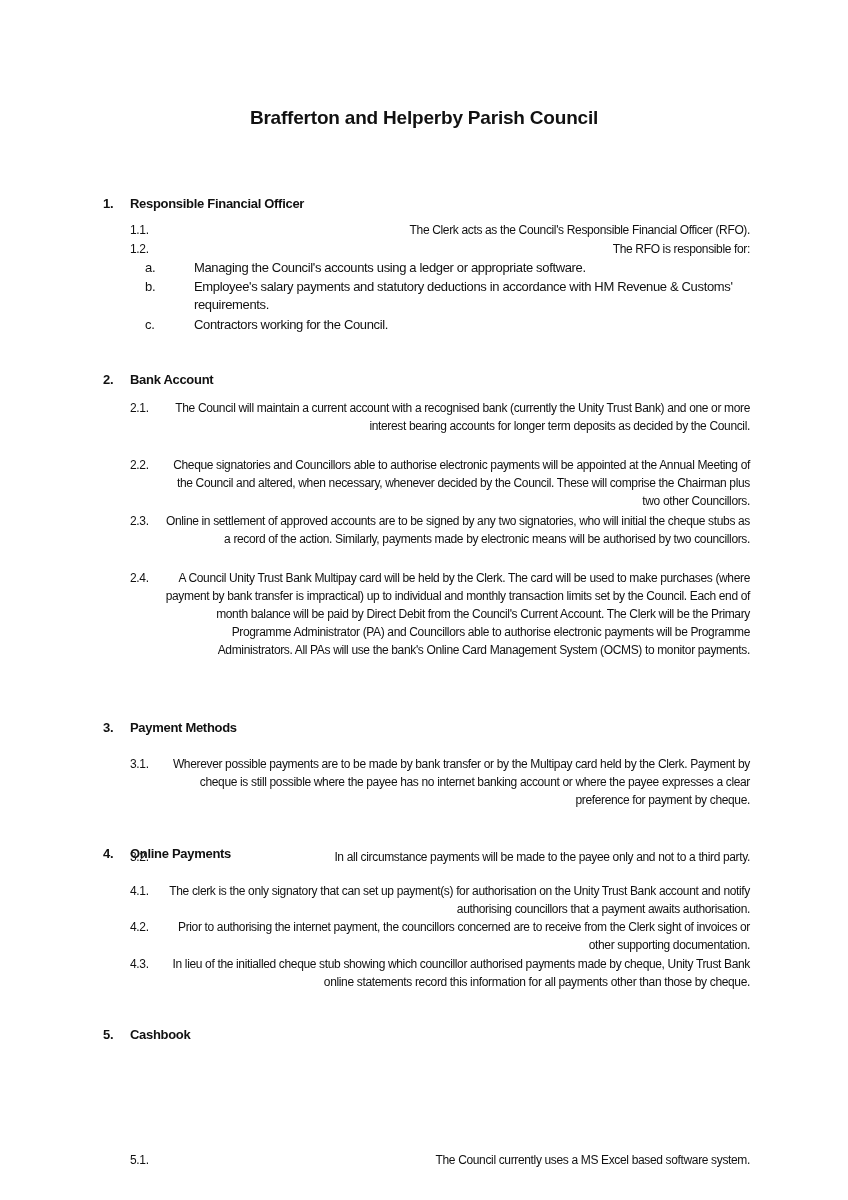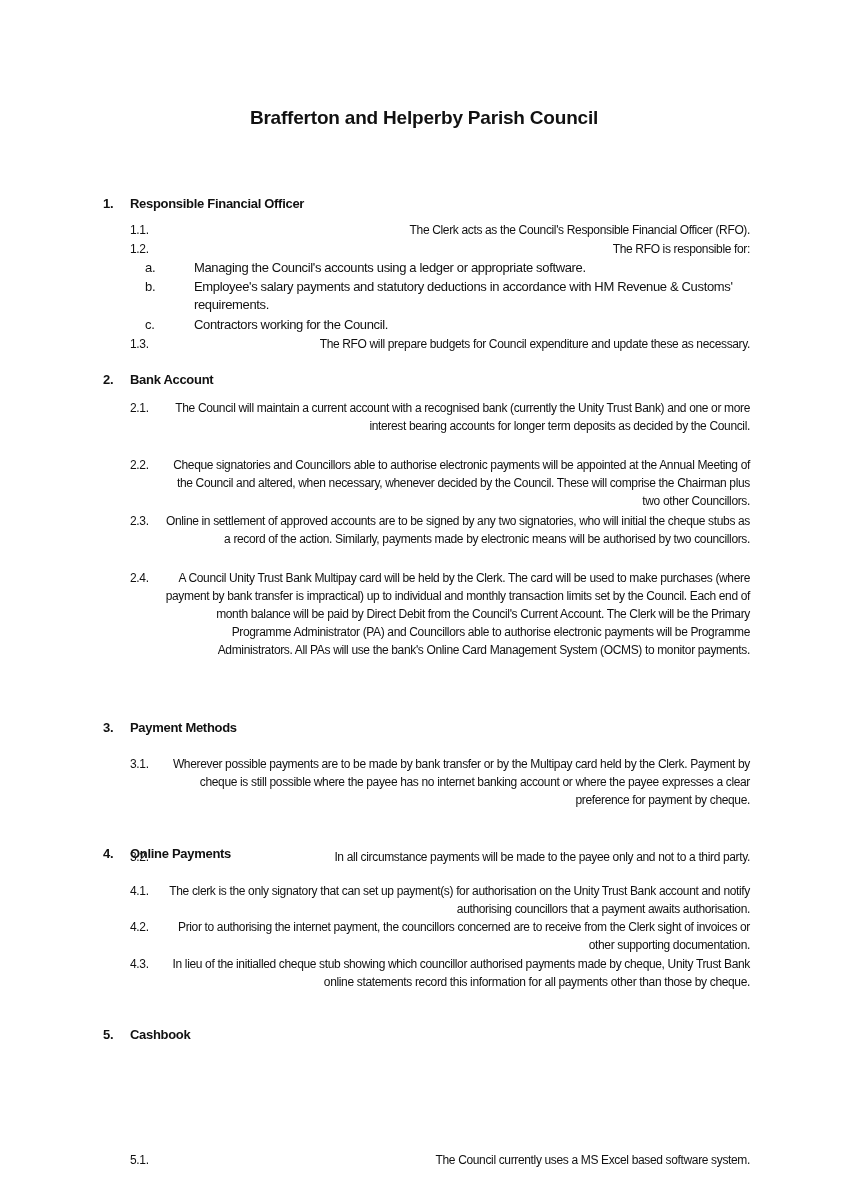--- a/index.html
+++ b/index.html
@@ -43,24 +43,20 @@
     <span class="num">a.</span>
     <span class="txt">Managing the Council's accounts using a ledger or appropriate software.</span>
   </div>
   <div class="sub" style="top:278px;">
     <span class="num">b.</span>
     <span class="txt">Employee's salary payments and statutory deductions in accordance with HM Revenue &amp; Customs' requirements.</span>
   </div>
   <div class="sub" style="top:316px;">
     <span class="num">c.</span>
     <span class="txt">Contractors working for the Council.</span>
-  </div>
-  <div class="item" style="top:335px;">
-    <span class="num">1.3.</span>
-    <span class="txt">The RFO will prepare budgets for Council expenditure and update these as necessary.</span>
   </div>
 
   <div class="section-head" style="top:371px;">
     <span class="num">2.</span>
     <span class="txt">Bank Account</span>
   </div>
   <div class="item" style="top:399px;">
     <span class="num">2.1.</span>
     <span class="txt">The Council will maintain a current account with a recognised bank (currently the Unity Trust Bank) and one or more interest bearing accounts for longer term deposits as decided by the Council.</span>
   </div>

